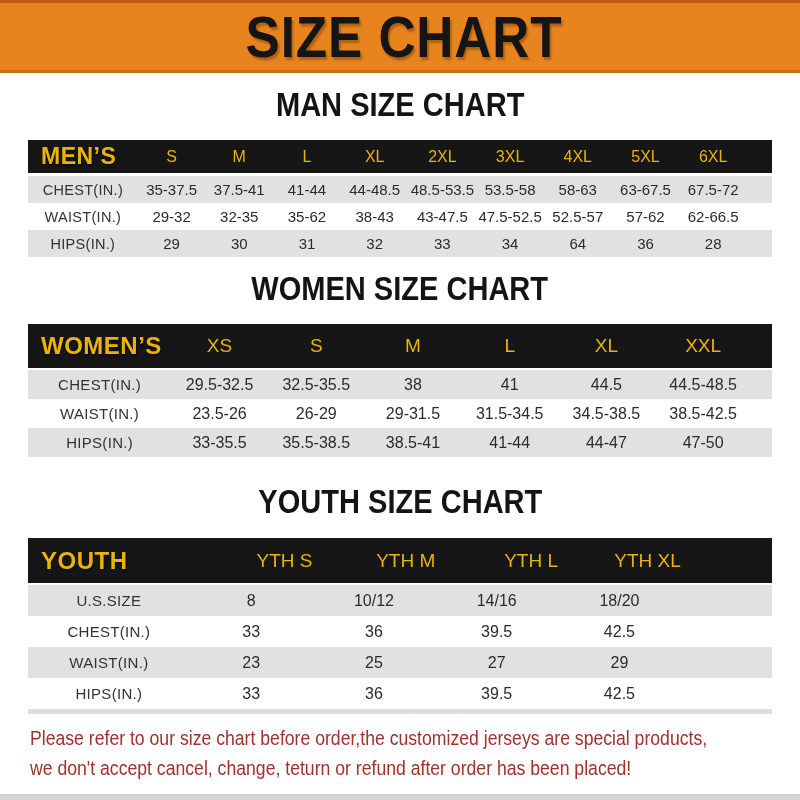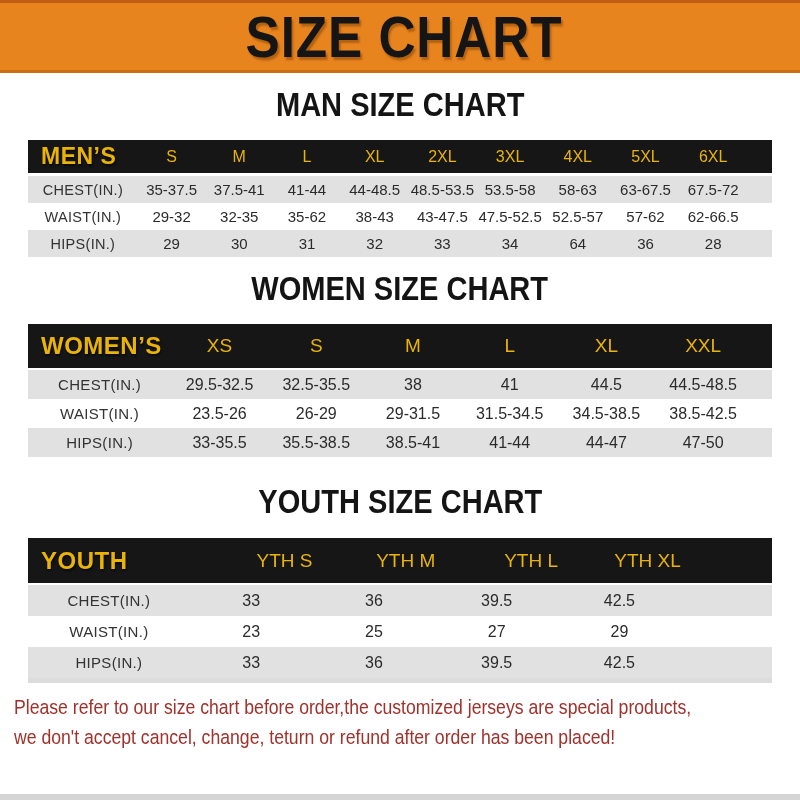--- a/index.html
+++ b/index.html
@@ -62,21 +62,21 @@
   .tbl-youth thead th{height:45px;font-size:19px;border-bottom-width:2px;text-align:right;}
   .tbl-youth th.corner{font-size:24px;width:20%;}
   .tbl-youth th.size-head{width:16.5%;}
   .tbl-youth tbody td{height:31px;font-size:16px;}
   .tbl-youth td.row-label{font-size:15px;}
 
   
   .youth-strip{width:744px;height:5px;margin:0 auto;background:#DCDCDC;}
 
   
-  .note{padding-left:14px;margin-top:9px;color:#A1312B;}
+  .note{padding-left:30px;margin-top:9px;color:#A1312B;}
   .note-line{
     white-space:nowrap;transform:scaleX(.86);transform-origin:0 50%;
     font-size:20.5px;line-height:30px;
   }
   
   .bottom-strip{
     position:absolute;left:0;bottom:0;width:800px;height:6px;background:#D5D5D5;
   }
 </style>
 </head>
@@ -207,20 +207,28 @@
         <th class="corner">YOUTH</th>
         <th class="size-head">YTH S</th>
         <th class="size-head">YTH M</th>
         <th class="size-head">YTH L</th>
         <th class="size-head">YTH XL</th>
         <th class="filler"></th>
       </tr>
     </thead>
     <tbody>
       <tr class="">
+        <td class="row-label">U.S.SIZE</td>
+        <td class="value-cell">8</td>
+        <td class="value-cell">10/12</td>
+        <td class="value-cell">14/16</td>
+        <td class="value-cell">18/20</td>
+        <td class="filler"></td>
+      </tr>
+      <tr class="">
         <td class="row-label">CHEST(IN.)</td>
         <td class="value-cell">33</td>
         <td class="value-cell">36</td>
         <td class="value-cell">39.5</td>
         <td class="value-cell">42.5</td>
         <td class="filler"></td>
       </tr>
       <tr class="">
         <td class="row-label">WAIST(IN.)</td>
         <td class="value-cell">23</td>

